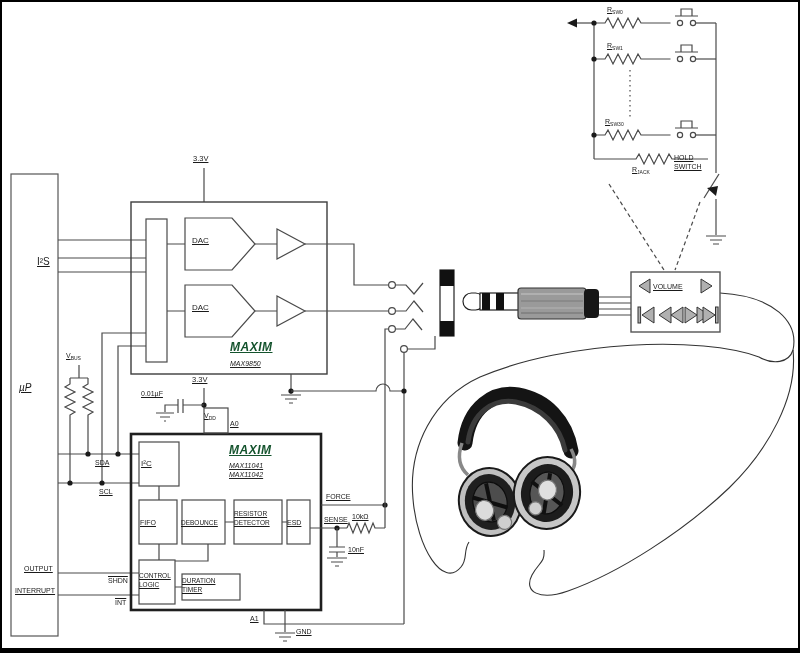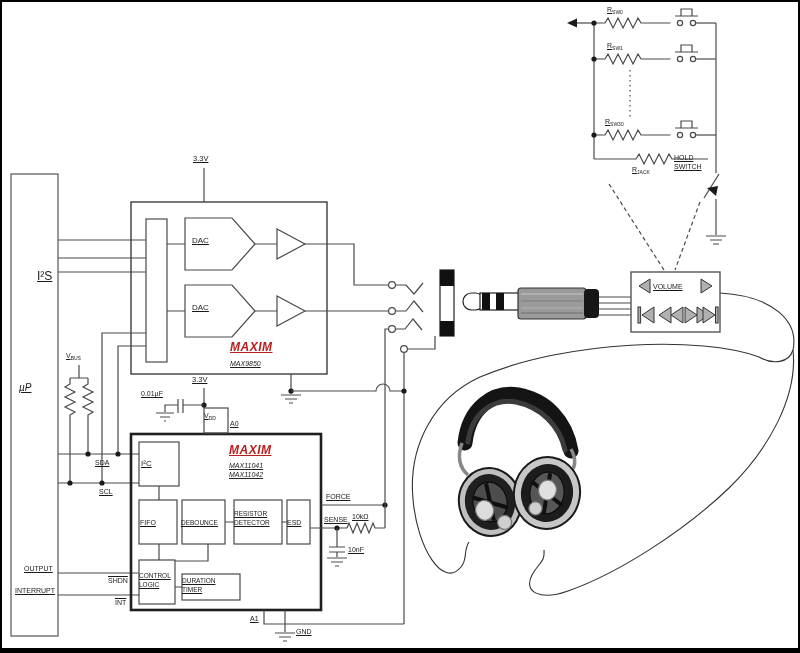--- a/index.html
+++ b/index.html
@@ -5,21 +5,21 @@
   html,body{margin:0;padding:0;background:#fff;}
   #stage{position:relative;width:800px;height:653px;background:#fff;
          border:2px solid #000;border-bottom:5px solid #000;box-sizing:border-box;
          font-family:"Liberation Sans",sans-serif;overflow:hidden;}
   svg{position:absolute;left:0;top:0;}
   .lbl{position:absolute;font-size:7px;color:#1a1a1a;white-space:nowrap;line-height:9px;text-decoration:underline;}
   .ctr{}
   .lbl sub{font-size:5px;line-height:0;}
   .ovl{text-decoration:overline;}
   .it{font-style:italic;}
-  .logo{font-size:12px;font-weight:900;font-style:italic;letter-spacing:.5px;color:#b91c1c;}
+  .logo{font-size:12px;font-weight:900;font-style:italic;letter-spacing:.5px;color:#14532d;}
   .part{font-size:7px;font-style:italic;color:#222;}
   .two{line-height:8.5px;font-size:6.5px;}
 </style>
 </head>
 <body>
 
 <div id="stage">
 
 <svg width="800" height="653" viewBox="0 0 800 653">
   <g fill="none" stroke="#4a4a4a" stroke-width="1.2">
@@ -243,21 +243,21 @@
 <div class="lbl ctr" style="left:605px;top:3px;width:36px;"><span>R</span><sub>SW0</sub></div>
 <div class="lbl ctr" style="left:605px;top:39px;width:36px;"><span>R</span><sub>SW1</sub></div>
 <div class="lbl ctr" style="left:603px;top:115px;width:40px;"><span>R</span><sub>SW30</sub></div>
 <div class="lbl ctr" style="left:630px;top:163px;width:42px;"><span>R</span><sub>JACK</sub></div>
 <div class="lbl ctr" style="left:672px;top:151px;width:42px;">
   <div>HOLD</div>
   <div>SWITCH</div>
 </div>
 
 <div class="lbl it" style="left:17px;top:381px;font-size:10px;text-align:center;">µP</div>
-<div class="lbl" style="left:35px;top:255px;font-size:12px;margin-top:15px;">I²S</div>
+<div class="lbl" style="left:35px;top:255px;font-size:10px;">I²S</div>
 <div class="lbl" style="left:22px;top:562px;">OUTPUT</div>
 <div class="lbl" style="left:13px;top:584px;">INTERRUPT</div>
 
 <div class="lbl" style="left:64px;top:349px;"><span>V</span><sub>BUS</sub></div>
 <div class="lbl" style="left:93px;top:456px;">SDA</div>
 <div class="lbl" style="left:97px;top:485px;">SCL</div>
 <div class="lbl ovl" style="left:106px;top:574px;">SHDN</div>
 <div class="lbl ovl" style="left:113px;top:596px;">INT</div>
 
 <div class="lbl" style="left:191px;top:152px;font-size:7.5px;">3.3V</div>

